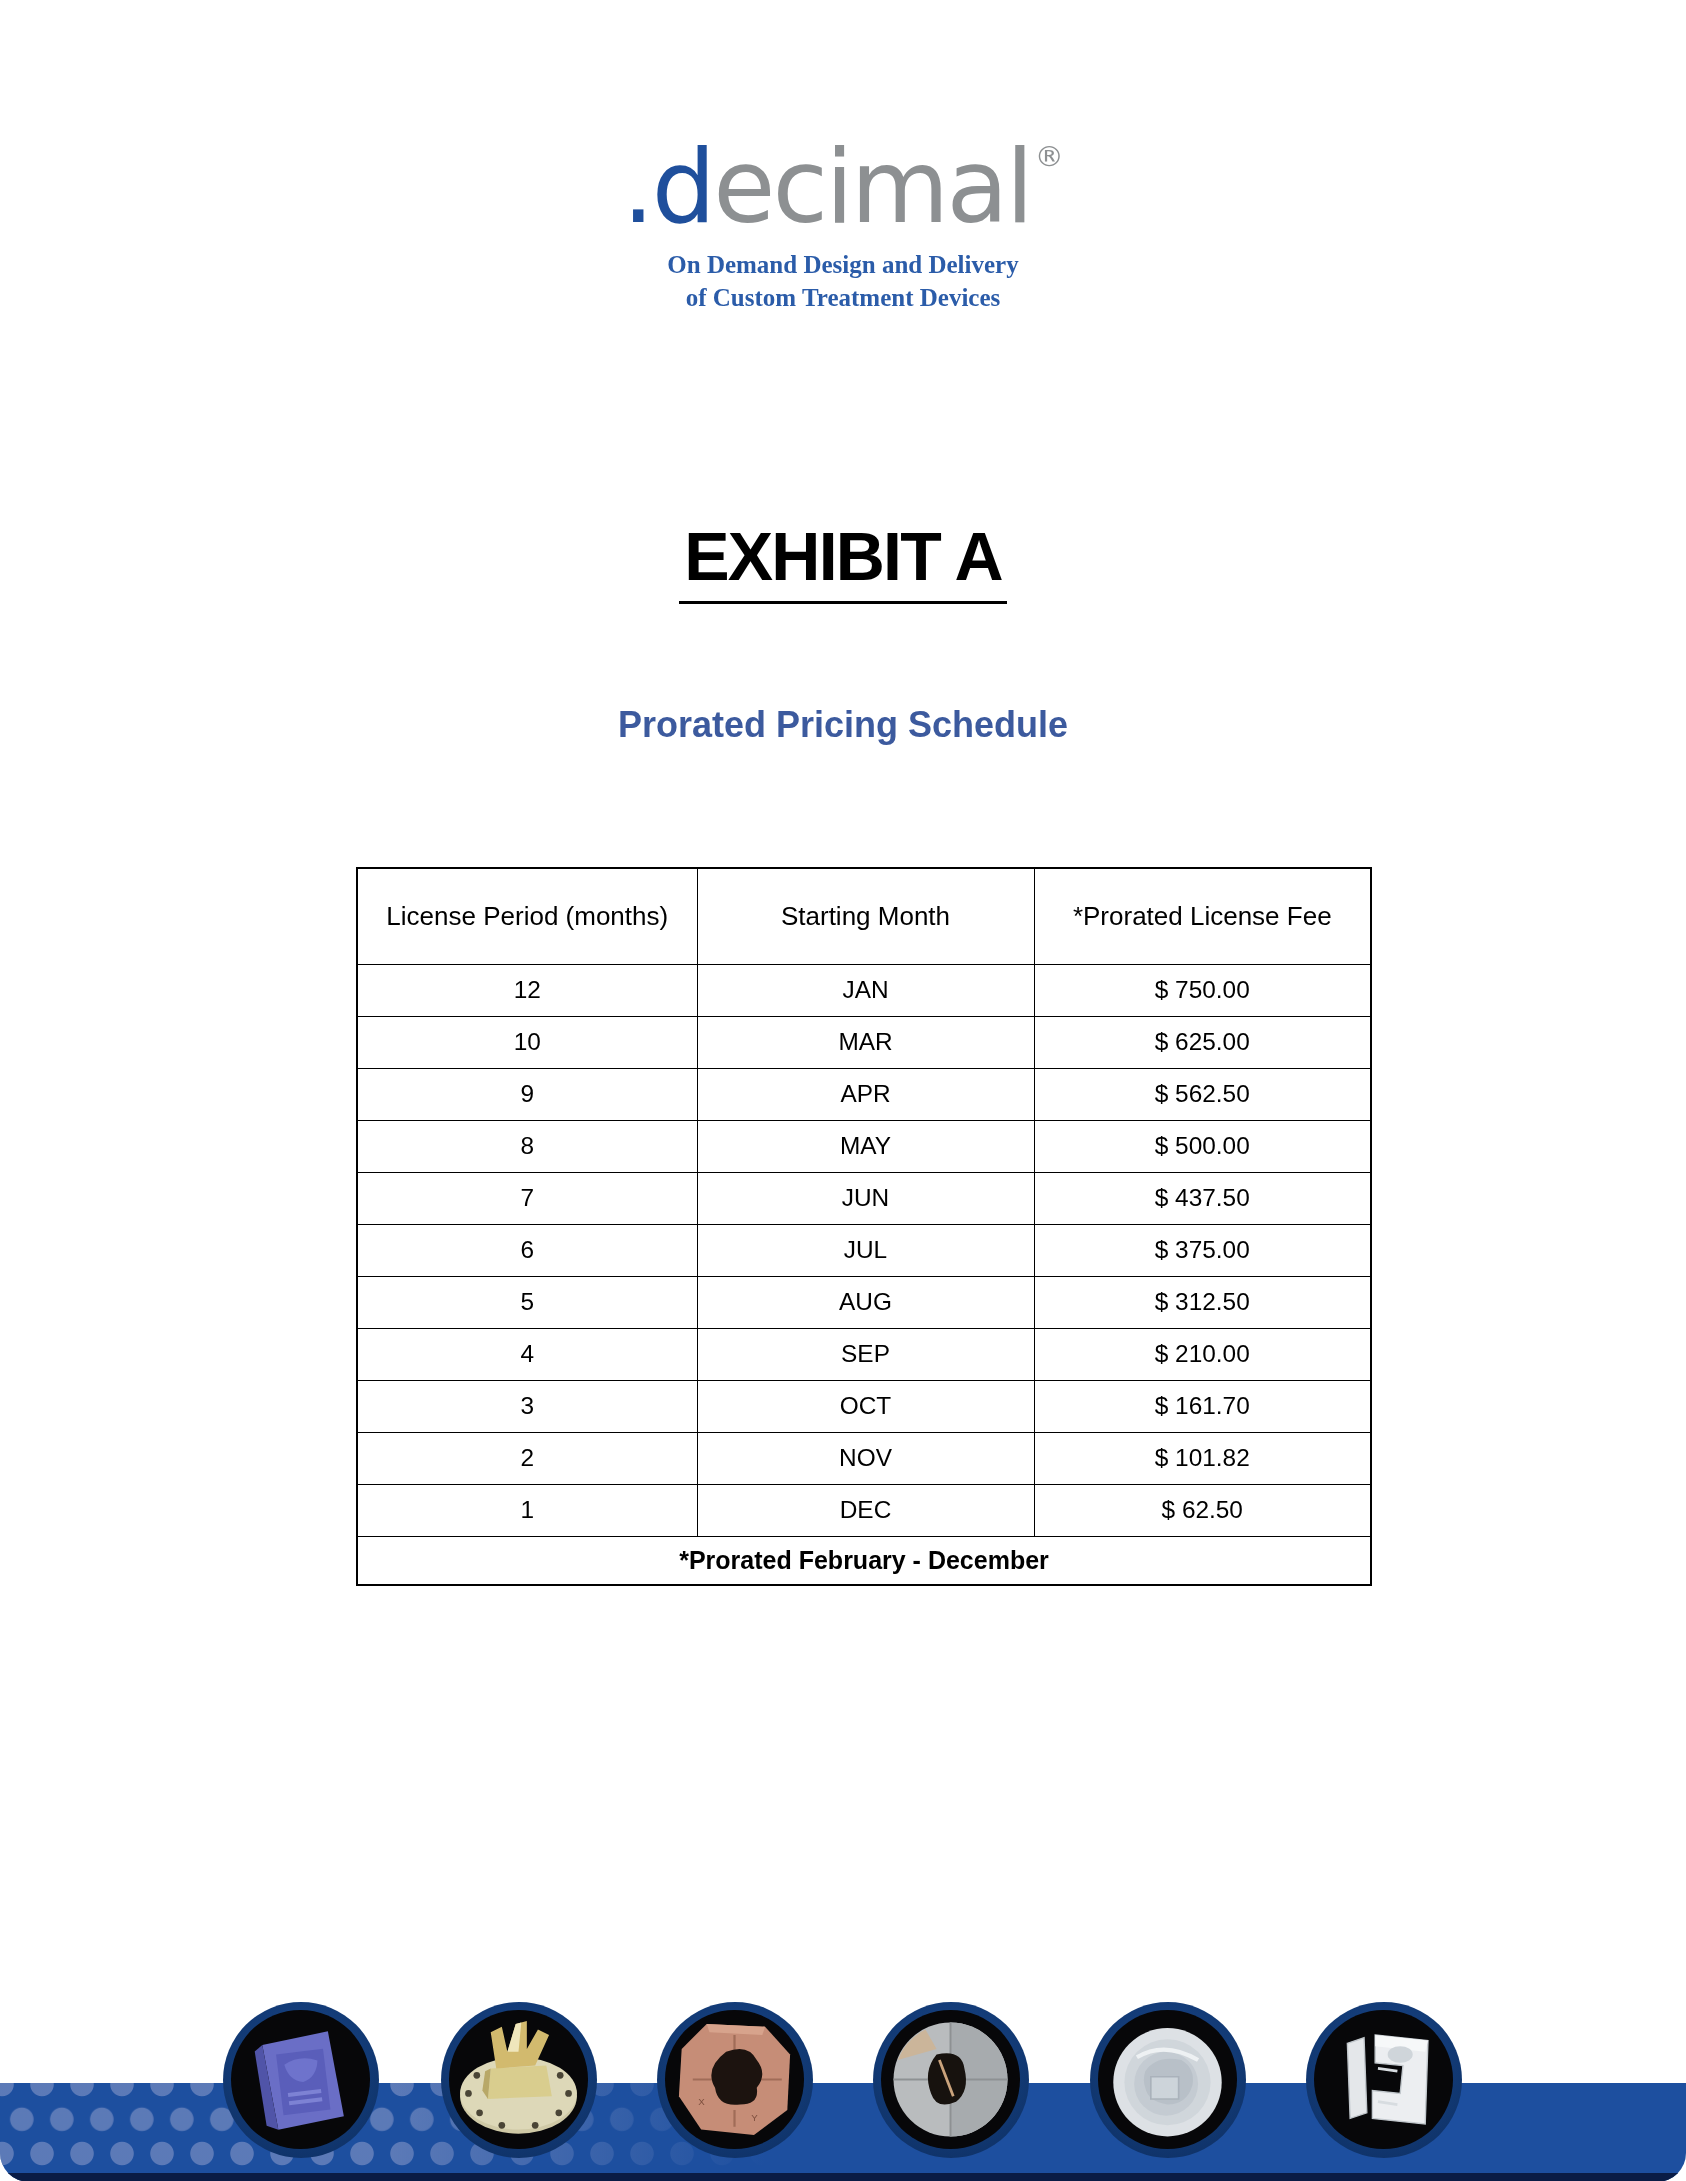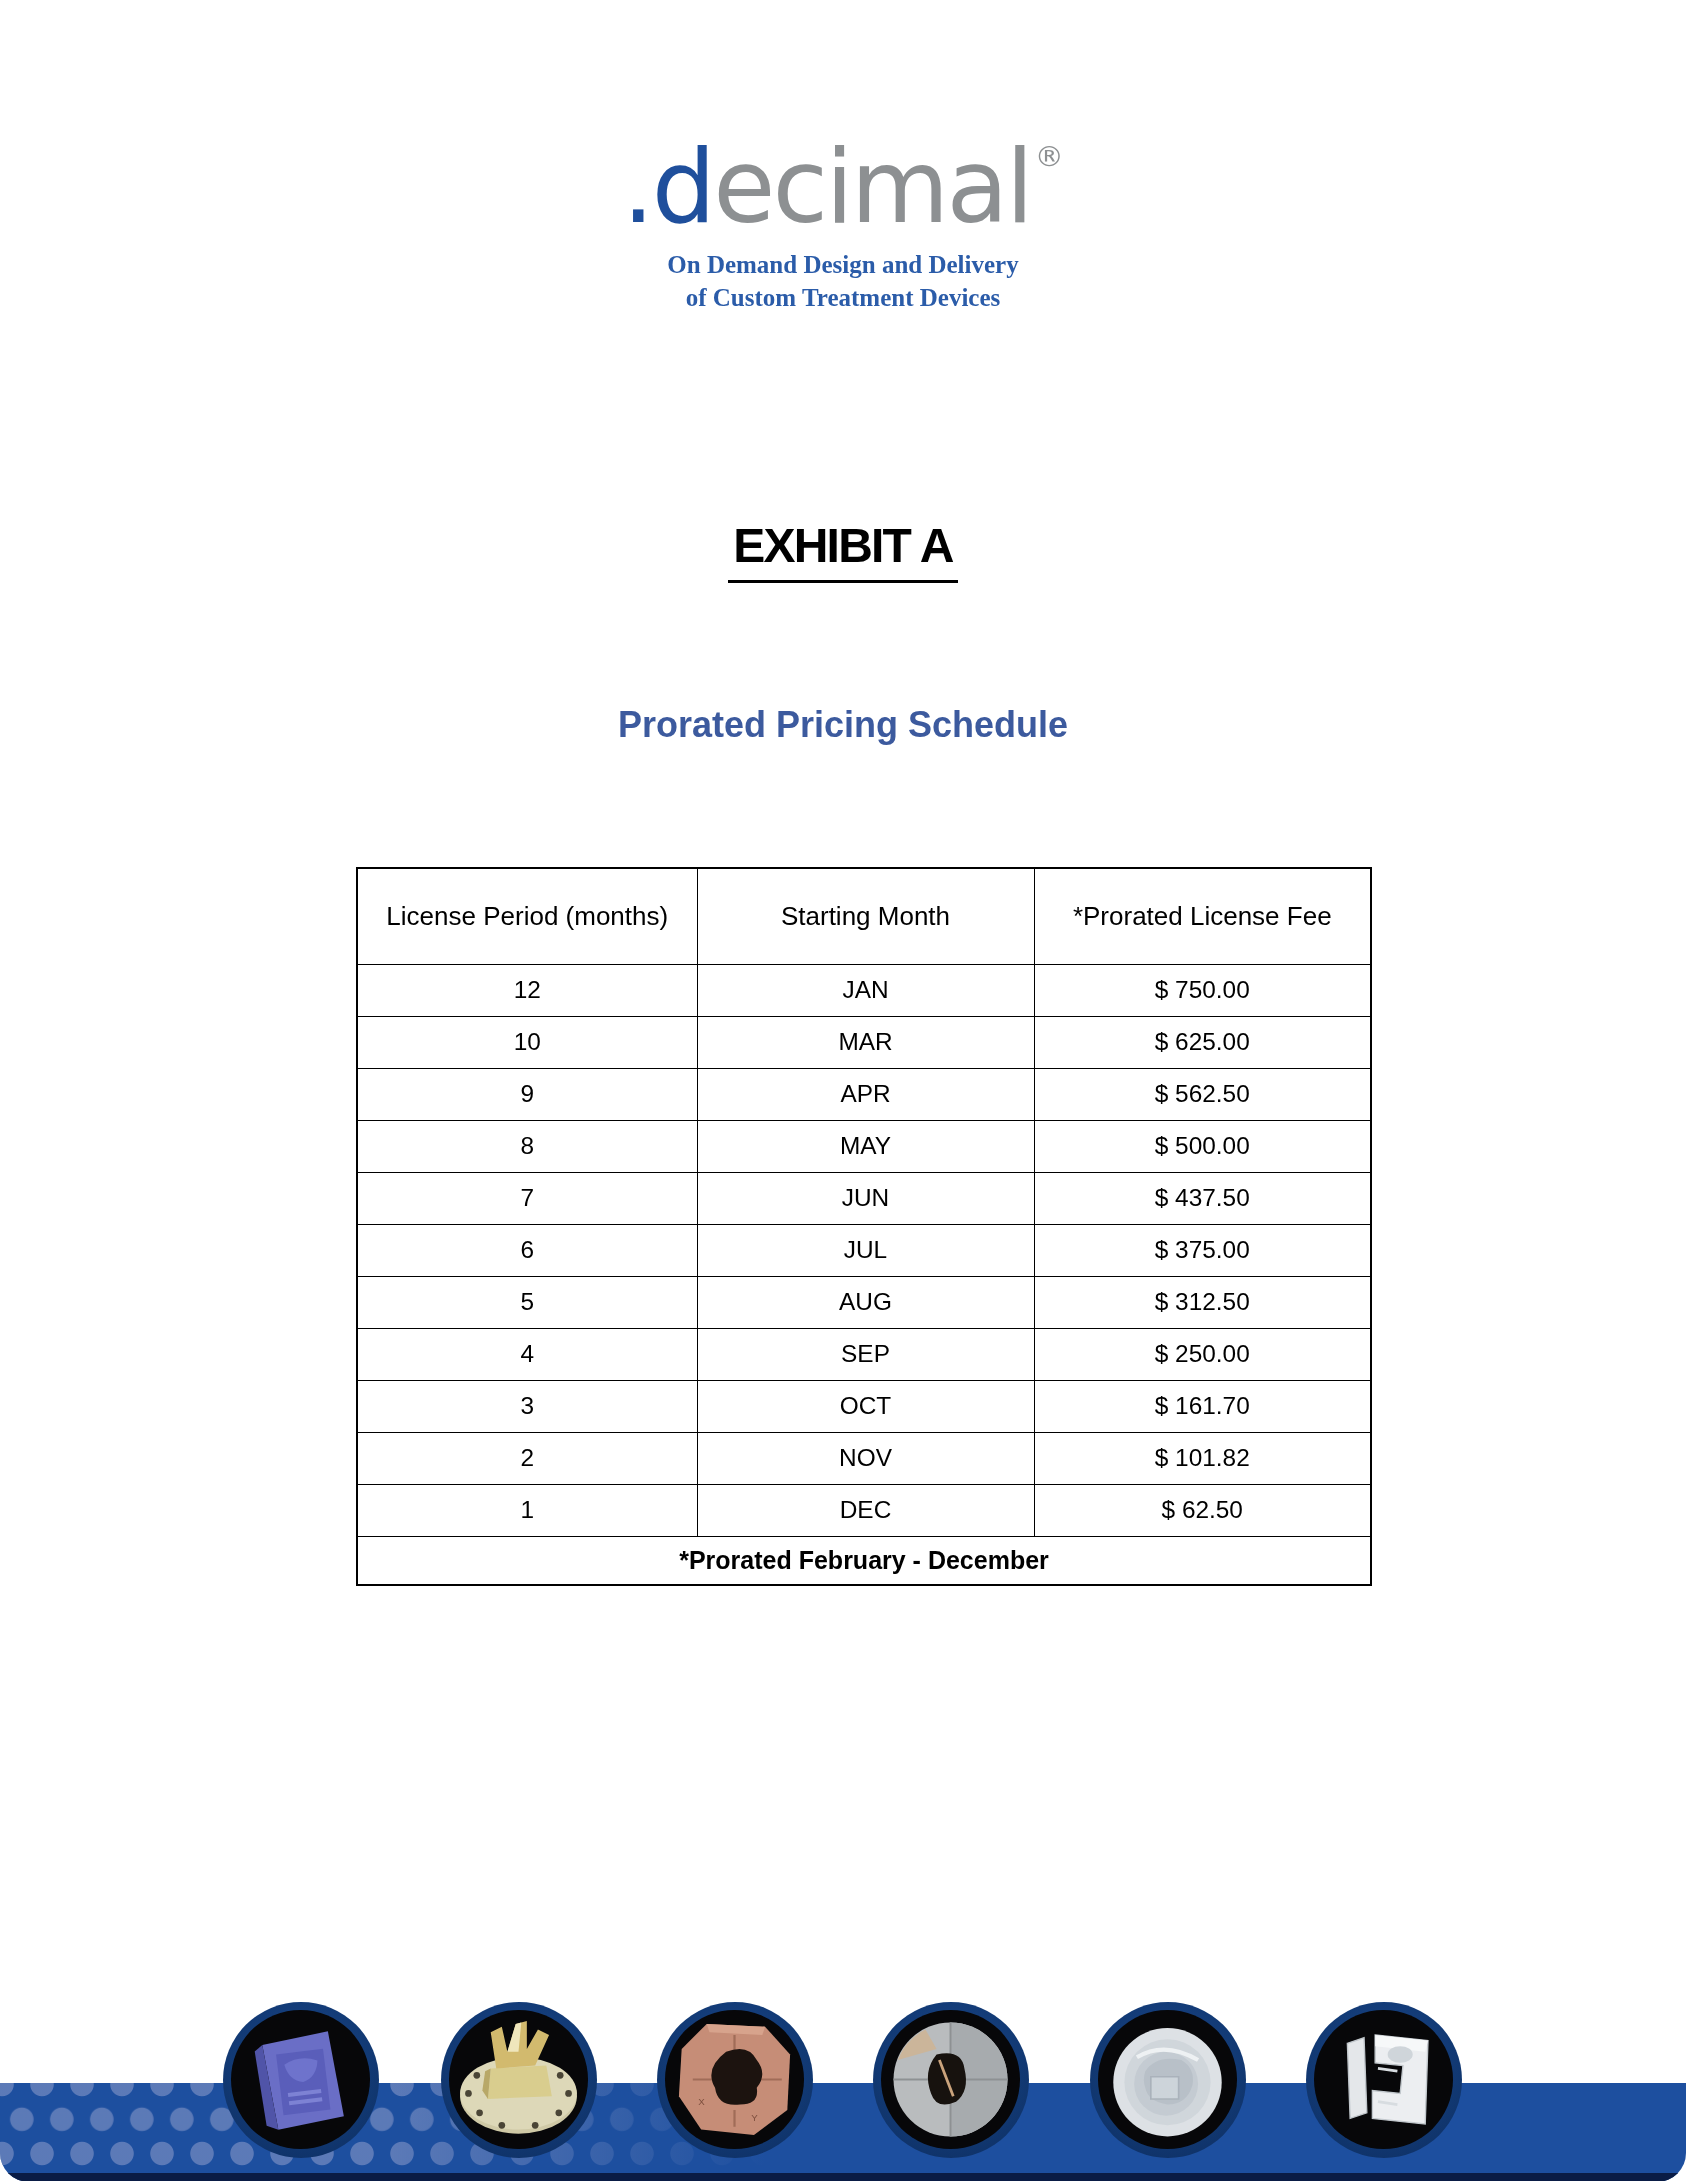--- a/index.html
+++ b/index.html
@@ -23,21 +23,21 @@
   .tagline {
     margin-top:5.4px;
     font-family:Liberation Serif, serif;
     font-size:25px; line-height:33px; font-weight:600; color:#2b5ca9;
   }
 
   
   .exhibit-heading { position:absolute; top:521px; left:0; width:100%; text-align:center; }
   .exhibit-heading .underlined {
     display:inline-block;
-    font-size:48px; font-weight:600; letter-spacing:-1.8px; line-height:1.05;
+    font-size:68px; font-weight:600; letter-spacing:-1.8px; line-height:1.05;
     border-bottom:3.6px solid #000; padding:0 5.4px 9px 5.4px;
   }
   .schedule-subtitle {
     position:absolute; top:684px; left:0; width:100%; text-align:center;
     font-size:36px; font-weight:600; color:#3c5a9e; letter-spacing:0;margin-top:20px;
   }
 
   
   table.pricing {
     position:absolute; left:356px; top:867px; width:1015px;
@@ -150,21 +150,21 @@
         <td>$ 375.00</td>
       </tr>
       <tr>
         <td>5</td>
         <td>AUG</td>
         <td>$ 312.50</td>
       </tr>
       <tr>
         <td>4</td>
         <td>SEP</td>
-        <td>$ 250.00</td>
+        <td>$ 210.00</td>
       </tr>
       <tr>
         <td>3</td>
         <td>OCT</td>
         <td>$ 161.70</td>
       </tr>
       <tr>
         <td>2</td>
         <td>NOV</td>
         <td>$ 101.82</td>

